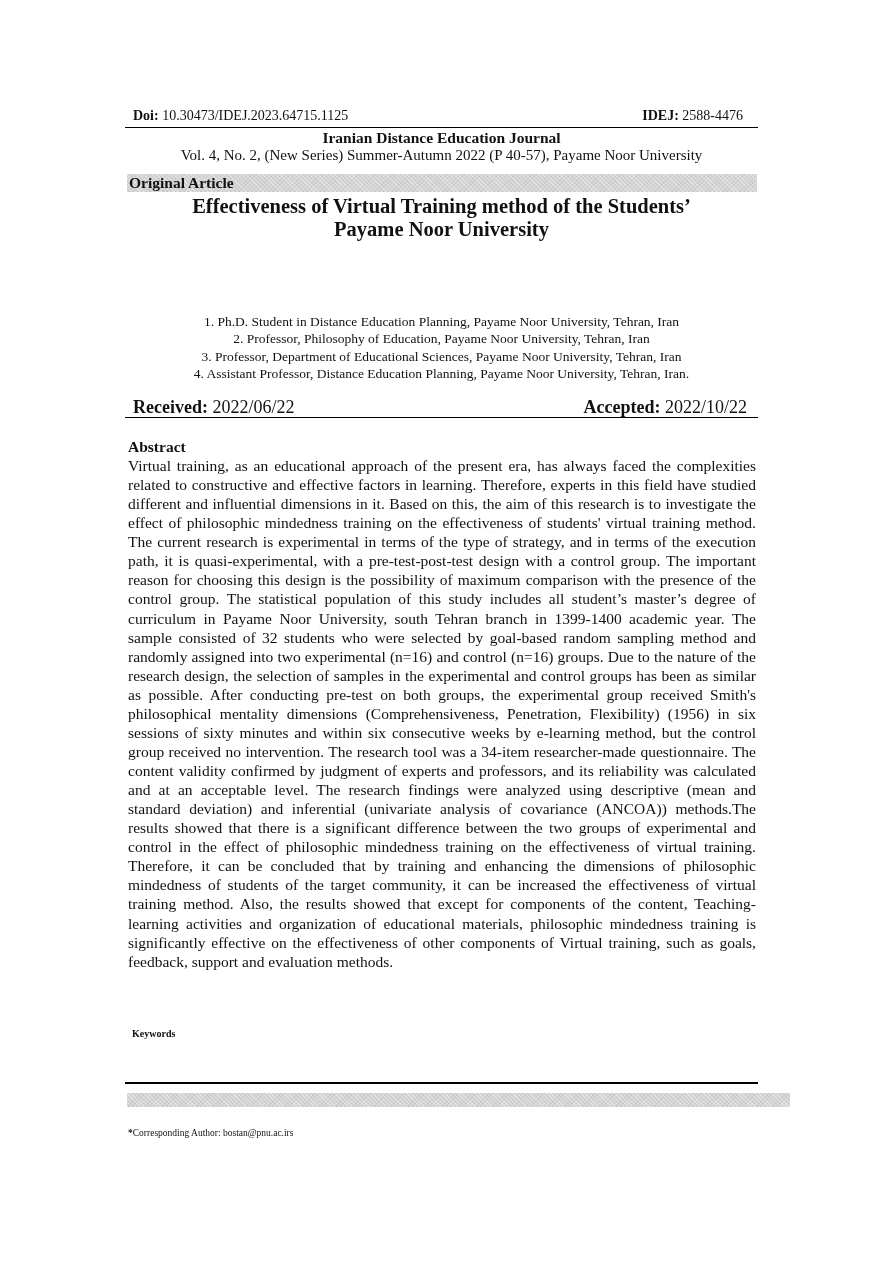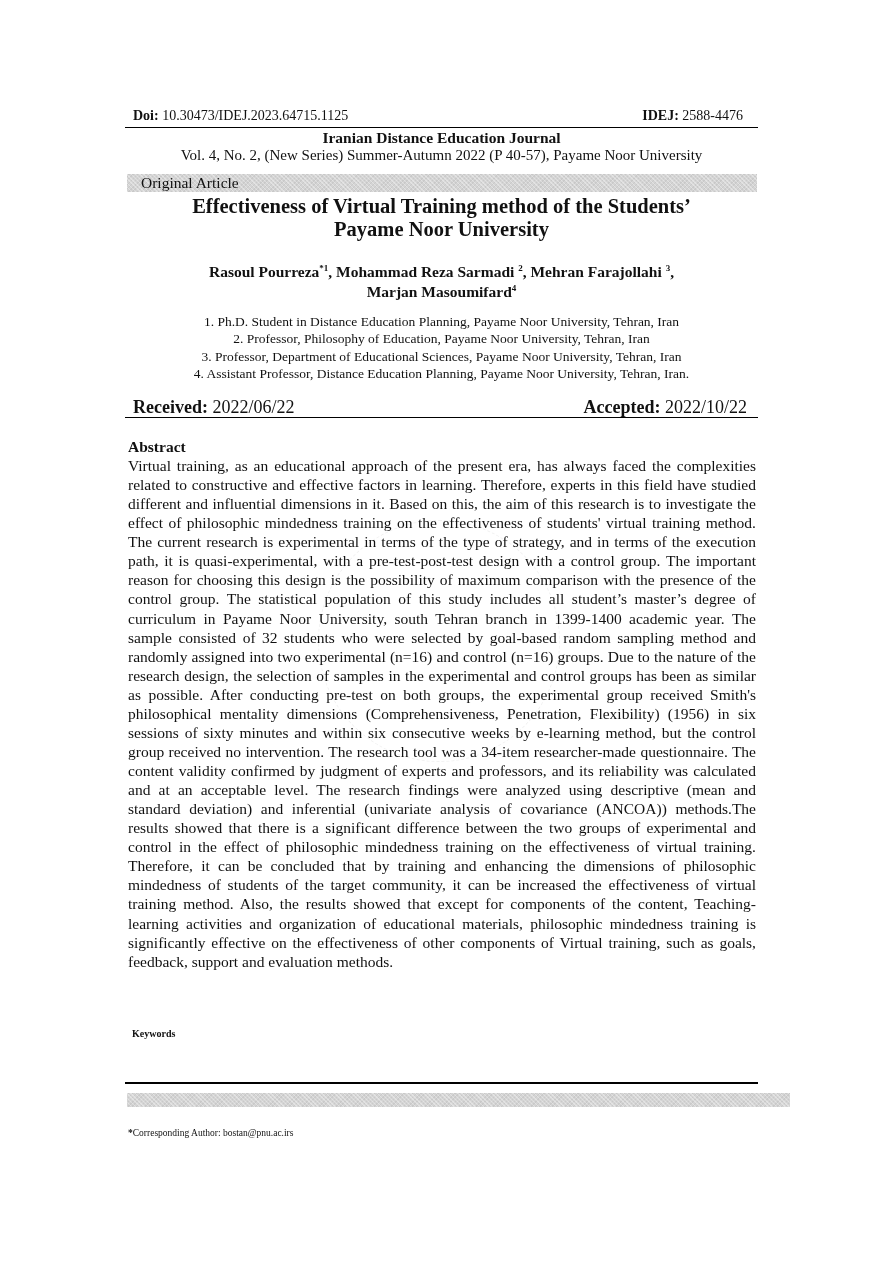--- a/index.html
+++ b/index.html
@@ -20,21 +20,21 @@
   .journal { left: 125px; top: 129px; width: 633px; text-align: center; font-size: 15.5px; line-height: 17px; font-weight: bold; }
   .volume { left: 125px; top: 146px; width: 633px; text-align: center; font-size: 15px; line-height: 19px; }
 
   .gray-bar {
     background-color: #d4d4d4;
     background-image:
       repeating-linear-gradient(45deg, rgba(255,255,255,0.35) 0 1px, transparent 1px 3px),
       repeating-linear-gradient(-45deg, rgba(180,180,180,0.35) 0 1px, transparent 1px 3px);
   }
   .bar-top { left: 127px; top: 174px; width: 630px; height: 18px; }
-  .bar-label { left: 141px; top: 174px; font-size: 15.5px; line-height: 18px; font-weight: normal; }
+  .bar-label { left: 129px; top: 174px; font-size: 15.5px; line-height: 18px; font-weight: bold; }
 
   .title { left: 125px; top: 195px; width: 633px; text-align: center; font-size: 20.5px; line-height: 22.5px; font-weight: bold; }
   .authors { left: 125px; top: 262px; width: 633px; text-align: center; font-size: 15.5px; line-height: 20px; font-weight: bold; }
   .authors sup { font-size: 9px; vertical-align: 6px; line-height: 0; }
 
   .affils { left: 125px; top: 313px; width: 633px; text-align: center; font-size: 13.5px; line-height: 17.3px; }
 
   .dates { left: 133px; top: 399px; width: 614px; font-size: 18px; line-height: 16px; }
   .dates .right { position: absolute; right: 0; top: 0; }
   .rule-dates { left: 125px; top: 417px; width: 633px; }
@@ -69,30 +69,20 @@
   <div class="abs volume">Vol. 4, No. 2, (New Series) Summer-Autumn 2022 (P 40-57), Payame Noor University</div>
 
   <div class="abs gray-bar bar-top"></div>
   <div class="abs bar-label">Original Article</div>
 
   <div class="abs title">
     <div>Effectiveness of Virtual Training method of the Students’</div>
     <div>Payame Noor University</div>
   </div>
 
-  <div class="abs authors">
-    <div>
-      <span>Rasoul Pourreza</span><sup>*1</sup>,
-      <span>Mohammad Reza Sarmadi</span> <sup>2</sup>,
-      <span>Mehran Farajollahi</span> <sup>3</sup>,
-    </div>
-    <div>
-      <span>Marjan Masoumifard</span><sup>4</sup>
-    </div>
-  </div>
 
   <div class="abs affils">
     <div>1. Ph.D. Student in Distance Education Planning, Payame Noor University, Tehran, Iran</div>
     <div>2. Professor, Philosophy of Education, Payame Noor University, Tehran, Iran</div>
     <div>3. Professor, Department of Educational Sciences, Payame Noor University, Tehran, Iran</div>
     <div>4. Assistant Professor, Distance Education Planning, Payame Noor University, Tehran, Iran.</div>
   </div>
 
   <div class="abs dates">
     <span><span class="b">Received:</span> <span>2022/06/22</span></span>

